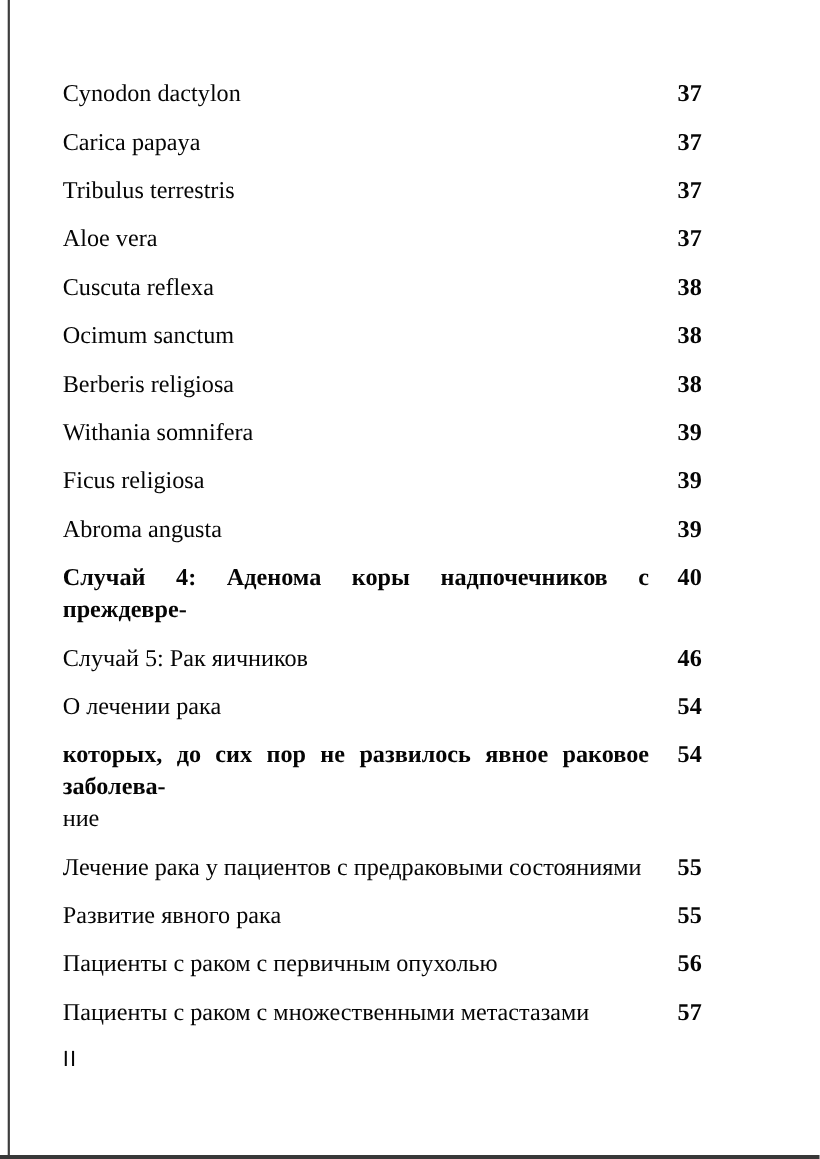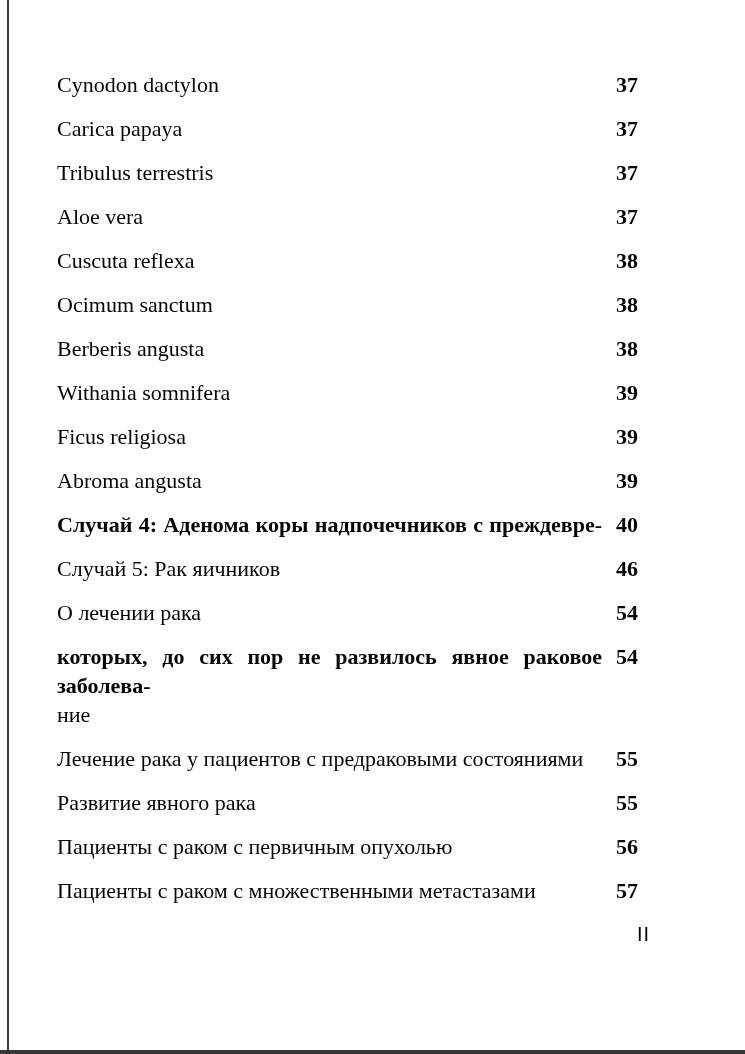--- a/index.html
+++ b/index.html
@@ -20,46 +20,47 @@
   .bottom-rule {
     position: absolute;
     left: 0; right: 0; bottom: 0;
     height: 4px;
     background: #383838;
   }
   .content {
     position: absolute;
     top: 70px;
     left: 57px;
-    right: 95px;
+    right: 107px;
     color: #050505;
   }
   .toc-row {
     display: flex;
     align-items: flex-start;
     margin-bottom: 15px;
     font-size: 22px;
     line-height: 29px;
   }
   .toc-title { flex: 1 1 auto; min-width: 0; }
   .toc-line { }
   .toc-line.jline {
     text-align: justify;
     text-align-last: justify;
     font-weight: bold;
   }
   .toc-page {
     flex: 0 0 auto;
     width: 34px;
     margin-left: 14px;
+    text-align: right;
     font-weight: 700;
   }
   .footer {
     margin-top: 13px;
-    text-align: right;
+    text-align: left;
     font-family: "Liberation Sans", sans-serif;
     font-size: 20px;
     line-height: 29px;
     letter-spacing: 1px;
     color: #060606;
   }
 </style>
 </head>
 <body>
 
@@ -99,21 +100,21 @@
     <div class="toc-page">38</div>
   </div>
         <div class="toc-row">
     <div class="toc-title">
             <div class="toc-line">Ocimum sanctum</div>
           </div>
     <div class="toc-page">38</div>
   </div>
         <div class="toc-row">
     <div class="toc-title">
-            <div class="toc-line">Berberis angusta</div>
+            <div class="toc-line">Berberis religiosa</div>
           </div>
     <div class="toc-page">38</div>
   </div>
         <div class="toc-row">
     <div class="toc-title">
             <div class="toc-line">Withania somnifera</div>
           </div>
     <div class="toc-page">39</div>
   </div>
         <div class="toc-row">

